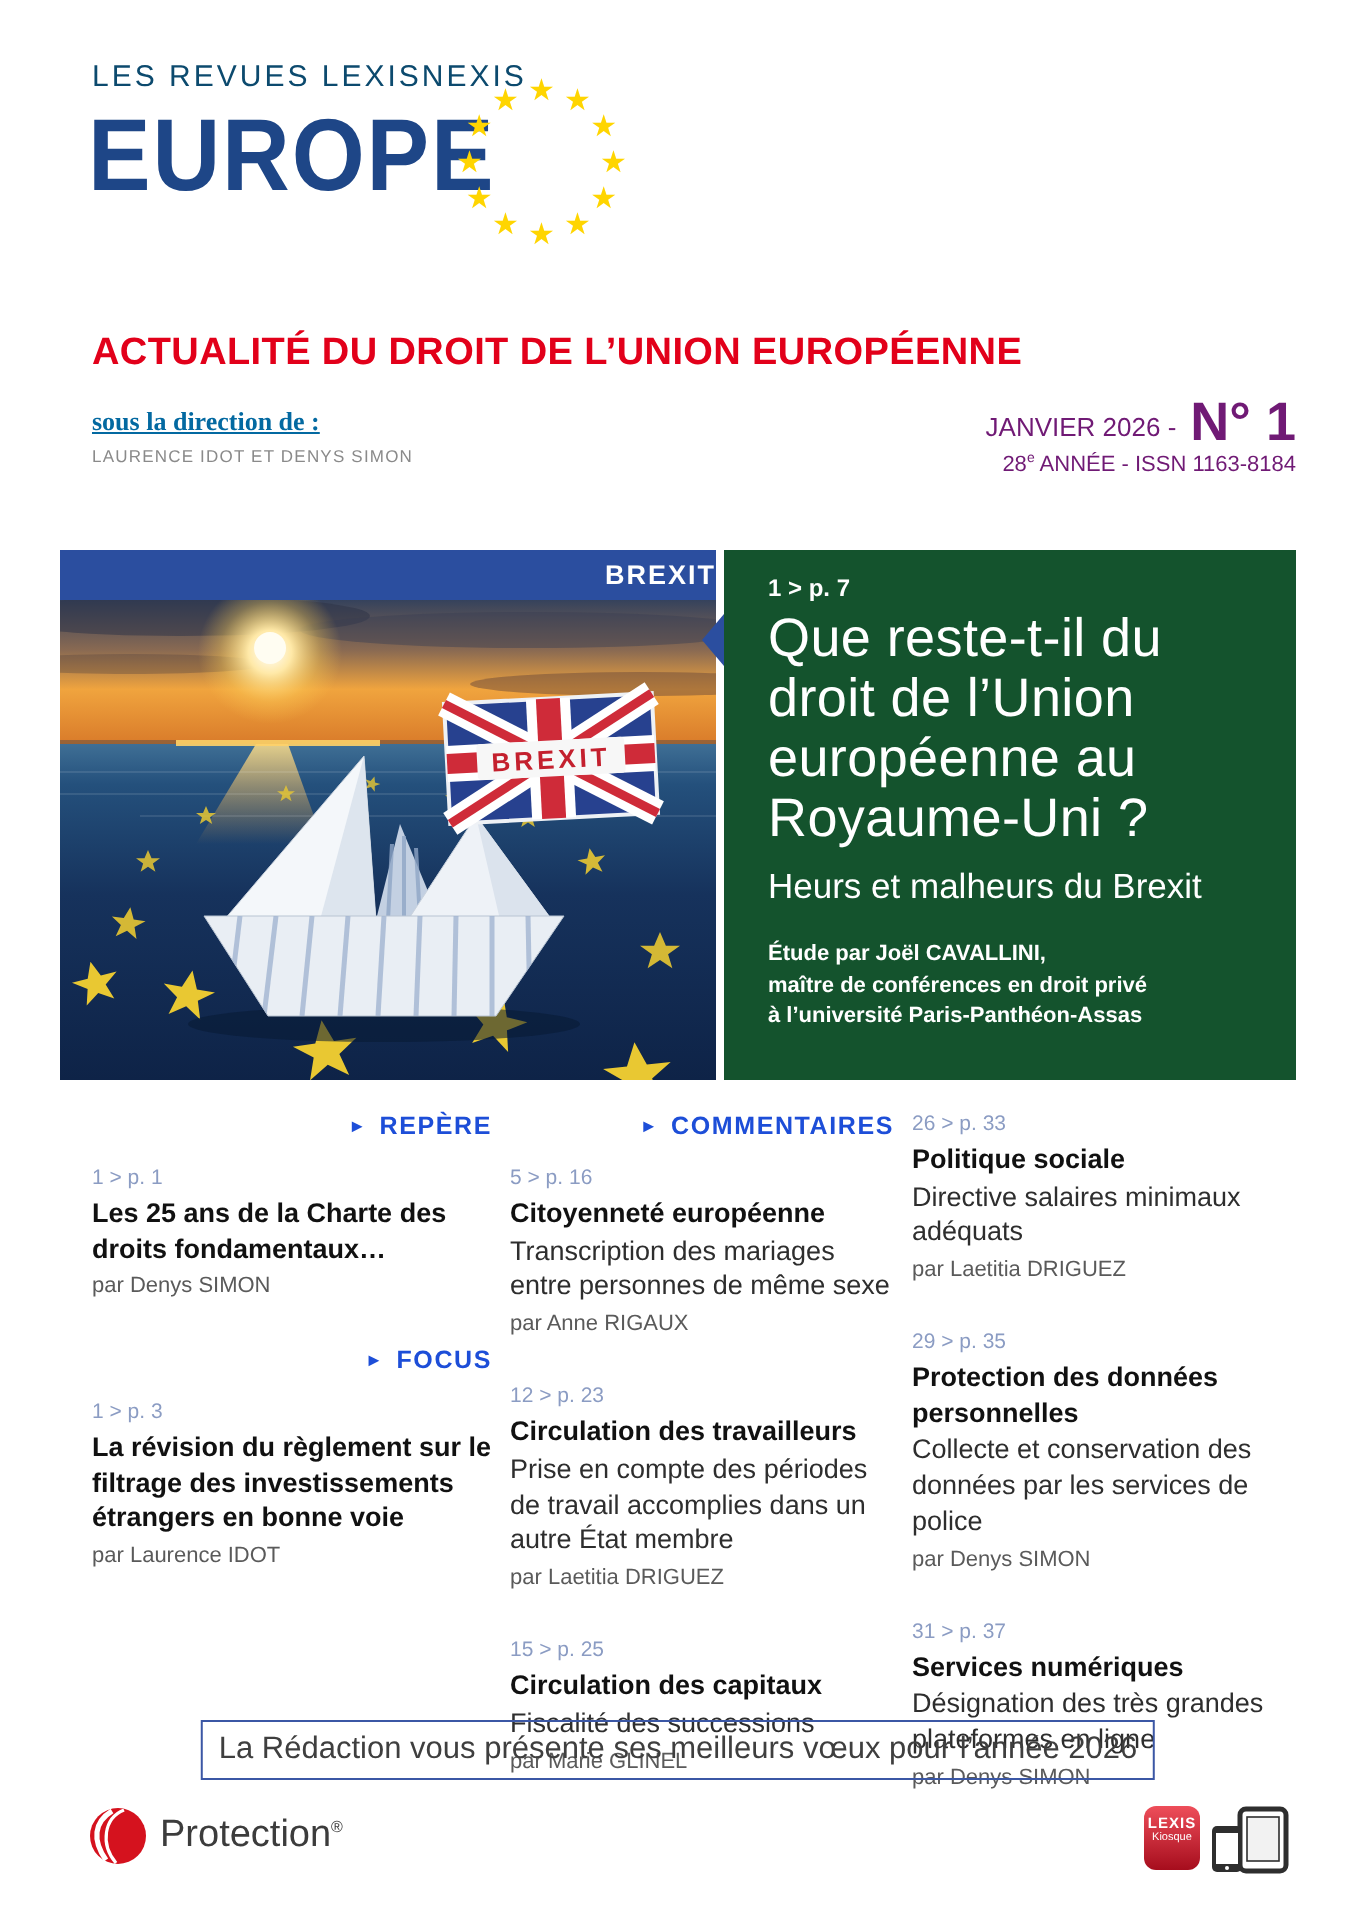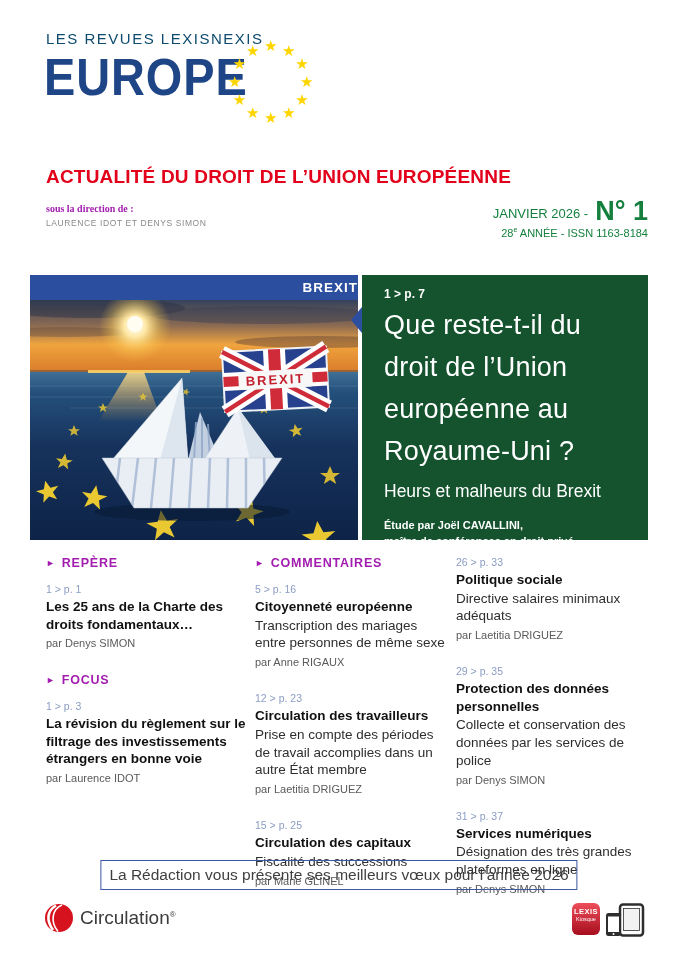--- a/index.html
+++ b/index.html
@@ -8,51 +8,51 @@
 
   
   .brand{position:absolute;top:30px;left:46px;font-size:15px;letter-spacing:1.5px;color:#0c4a6e;}
   .masthead{position:absolute;top:48px;left:44px;font-size:51px;font-weight:bold;color:#1e4687;
             letter-spacing:1px;transform:scaleX(.92);transform-origin:left top;}
   .star-circle{position:absolute;top:40px;left:229px;width:86px;height:86px;}
   .eu-star{position:absolute;font-size:15px;line-height:1;}
   .tagline{position:absolute;top:166px;left:46px;font-size:19px;font-weight:bold;color:#e2001a;letter-spacing:.2px;}
 
   .direction{position:absolute;top:203px;left:46px;}
-  .direction-label{font-family:"Liberation Serif",serif;font-weight:bold;font-size:10px;color:#a21caf;}
+  .direction-label{font-family:"Liberation Serif",serif;font-weight:bold;font-size:13px;color:#0369a1;text-decoration:underline;}
   .directors{font-size:8.5px;color:#8a8a8a;letter-spacing:.6px;margin-top:4px;}
 
-  .issue{position:absolute;top:198px;right:30px;text-align:right;color:#15803d;}
+  .issue{position:absolute;top:198px;right:30px;text-align:right;color:#701a75;}
   .issue-line1{display:flex;align-items:flex-end;justify-content:flex-end;}
   .issue-date{font-size:13px;padding-bottom:4px;}
   .issue-number{font-size:27px;font-weight:800;margin-left:7px;line-height:1;}
   .issue-meta{font-size:11px;margin-top:1px;}
   .issue-meta sup{font-size:7px;}
 
   
   .feature{position:absolute;top:275px;left:30px;width:618px;height:265px;display:flex;}
   .feature-left{width:328px;display:flex;flex-direction:column;text-align:right;}
   .banner{height:25px;background:#2b4e9f;color:#fff;font-size:13.5px;font-weight:bold;
           letter-spacing:1px;line-height:25px;padding-left:18px;box-sizing:border-box;}
   .panel{margin-left:4px;flex:1;background:#14532d;color:#fff;position:relative;
          padding:12px 16px 0 22px;box-sizing:border-box;}
   .panel::before{content:"";position:absolute;left:-11px;top:32px;width:0;height:0;
                  border-top:13px solid transparent;border-bottom:13px solid transparent;
                  border-right:11px solid #2b4e9f;}
   .pageref{font-size:12px;font-weight:bold;margin-bottom:3px;}
-  .feature-title{font-size:27px;line-height:42px;font-weight:400;letter-spacing:.2px;}
+  .feature-title{font-size:27px;line-height:30px;font-weight:400;letter-spacing:.2px;}
   .feature-sub{font-size:17.5px;margin-top:9px;font-weight:400;}
   .feature-author{margin-top:16px;font-size:11px;font-weight:bold;line-height:1.42;}
 
   
   .toc{position:absolute;top:556px;left:46px;width:604px;display:flex;}
   .toc-col1{width:200px;margin-right:9px;}
   .toc-col2{width:192px;margin-right:9px;}
   .toc-col3{width:194px;}
-  .toc-head{font-size:12.5px;font-weight:bold;color:#a21caf;letter-spacing:.8px;margin-bottom:13px;}
+  .toc-head{font-size:12.5px;font-weight:bold;color:#1d4ed8;letter-spacing:.8px;margin-bottom:13px;text-align:right;}
   .toc-head .marker{font-size:9px;vertical-align:1px;margin-right:6px;}
   .toc-item{margin-bottom:24px;}
   .toc-ref{font-size:10.5px;color:#8b9cc3;font-weight:500;}
   .toc-title{font-size:13.5px;font-weight:bold;color:#111;line-height:1.3;margin-top:3px;}
   .toc-desc{font-size:13.5px;color:#2e2e2e;line-height:1.32;margin-top:1px;}
   .toc-author{font-size:11px;color:#5a5a5a;margin-top:4px;}
   .toc-section{margin-bottom:12px;}
 
   
   .greeting{position:absolute;top:860px;left:50%;transform:translateX(-50%);
@@ -291,21 +291,21 @@
   </div>
 
   <div class="greeting">La Rédaction vous présente ses meilleurs vœux pour l’année 2026</div>
 
   <div class="footer-logo">
     <svg width="30" height="30" viewBox="0 0 30 30">
       <circle cx="15" cy="15" r="14" fill="#d5121e"></circle>
       <path d="M9,27 C2,17 3,8 12,2.5" stroke="#ffffff" stroke-width="2.6" fill="none"></path>
       <path d="M14,28.5 C6,19 8,6 18,2" stroke="#ffffff" stroke-width="1.6" fill="none"></path>
     </svg>
-    <span class="logo-text"><span>Circulation</span><sup class="logo-reg">®</sup></span>
+    <span class="logo-text"><span>Protection</span><sup class="logo-reg">®</sup></span>
   </div>
 
   <div class="footer-icons">
     <div class="kiosk">
       <div class="kiosk-l1">LEXIS</div>
       <div class="kiosk-l2">Kiosque</div>
     </div>
     <svg width="42" height="34" viewBox="0 0 42 34">
       <rect x="16" y="1.5" width="23" height="31" rx="3" fill="#ffffff" stroke="#2e2e2e" stroke-width="2.5"></rect>
       <rect x="19.5" y="5.5" width="16" height="22" fill="#f2f2f2" stroke="#2e2e2e" stroke-width="0.8"></rect>

